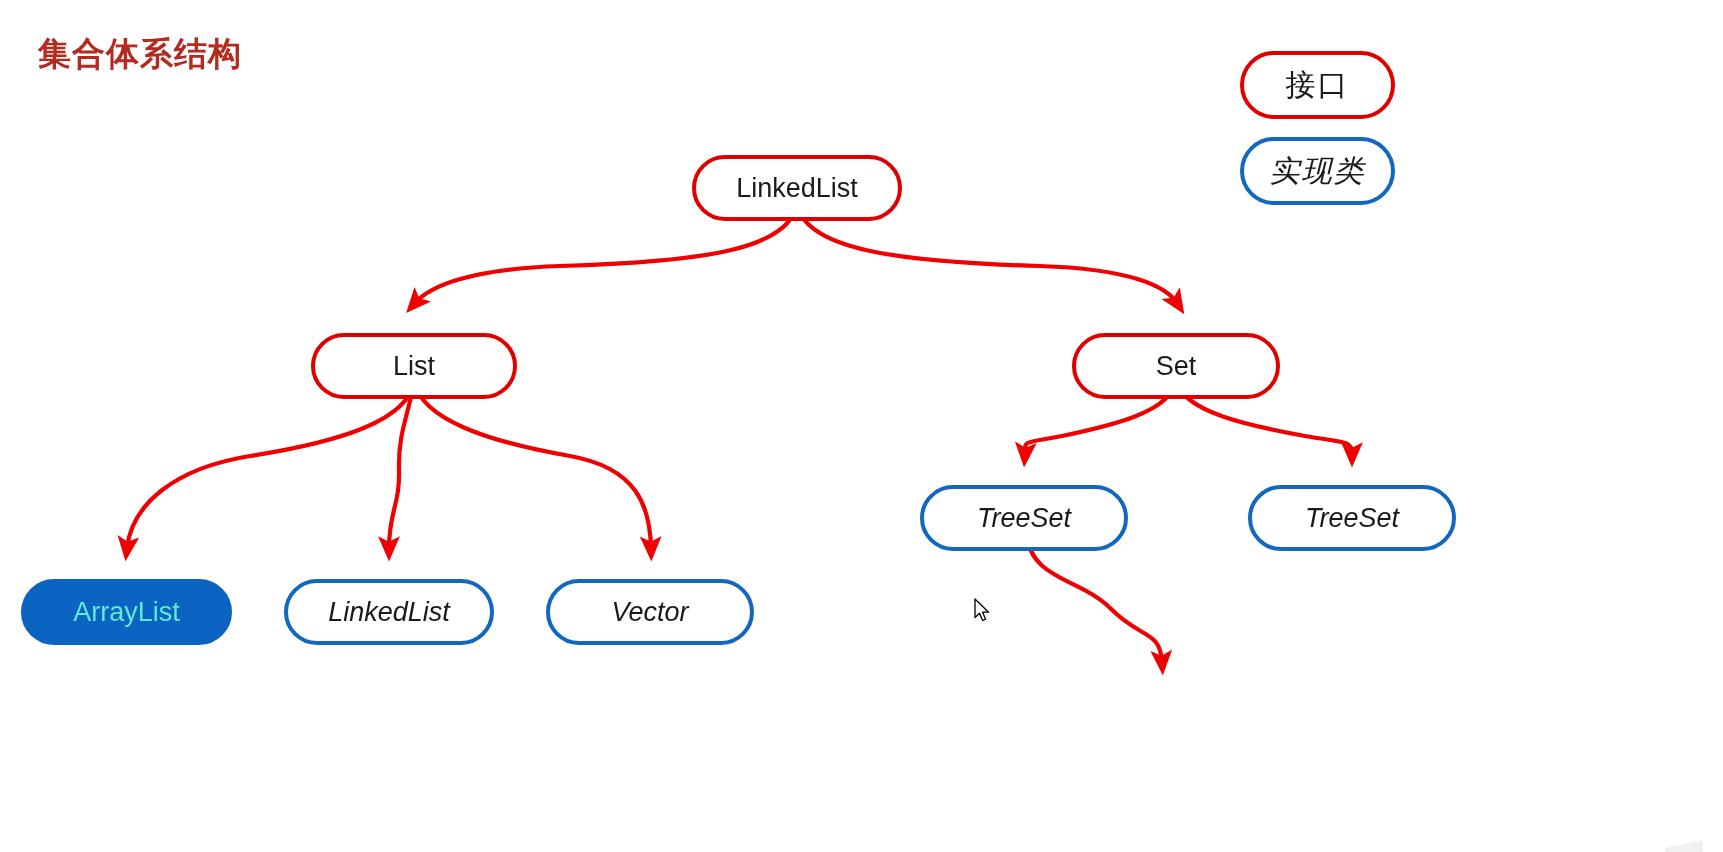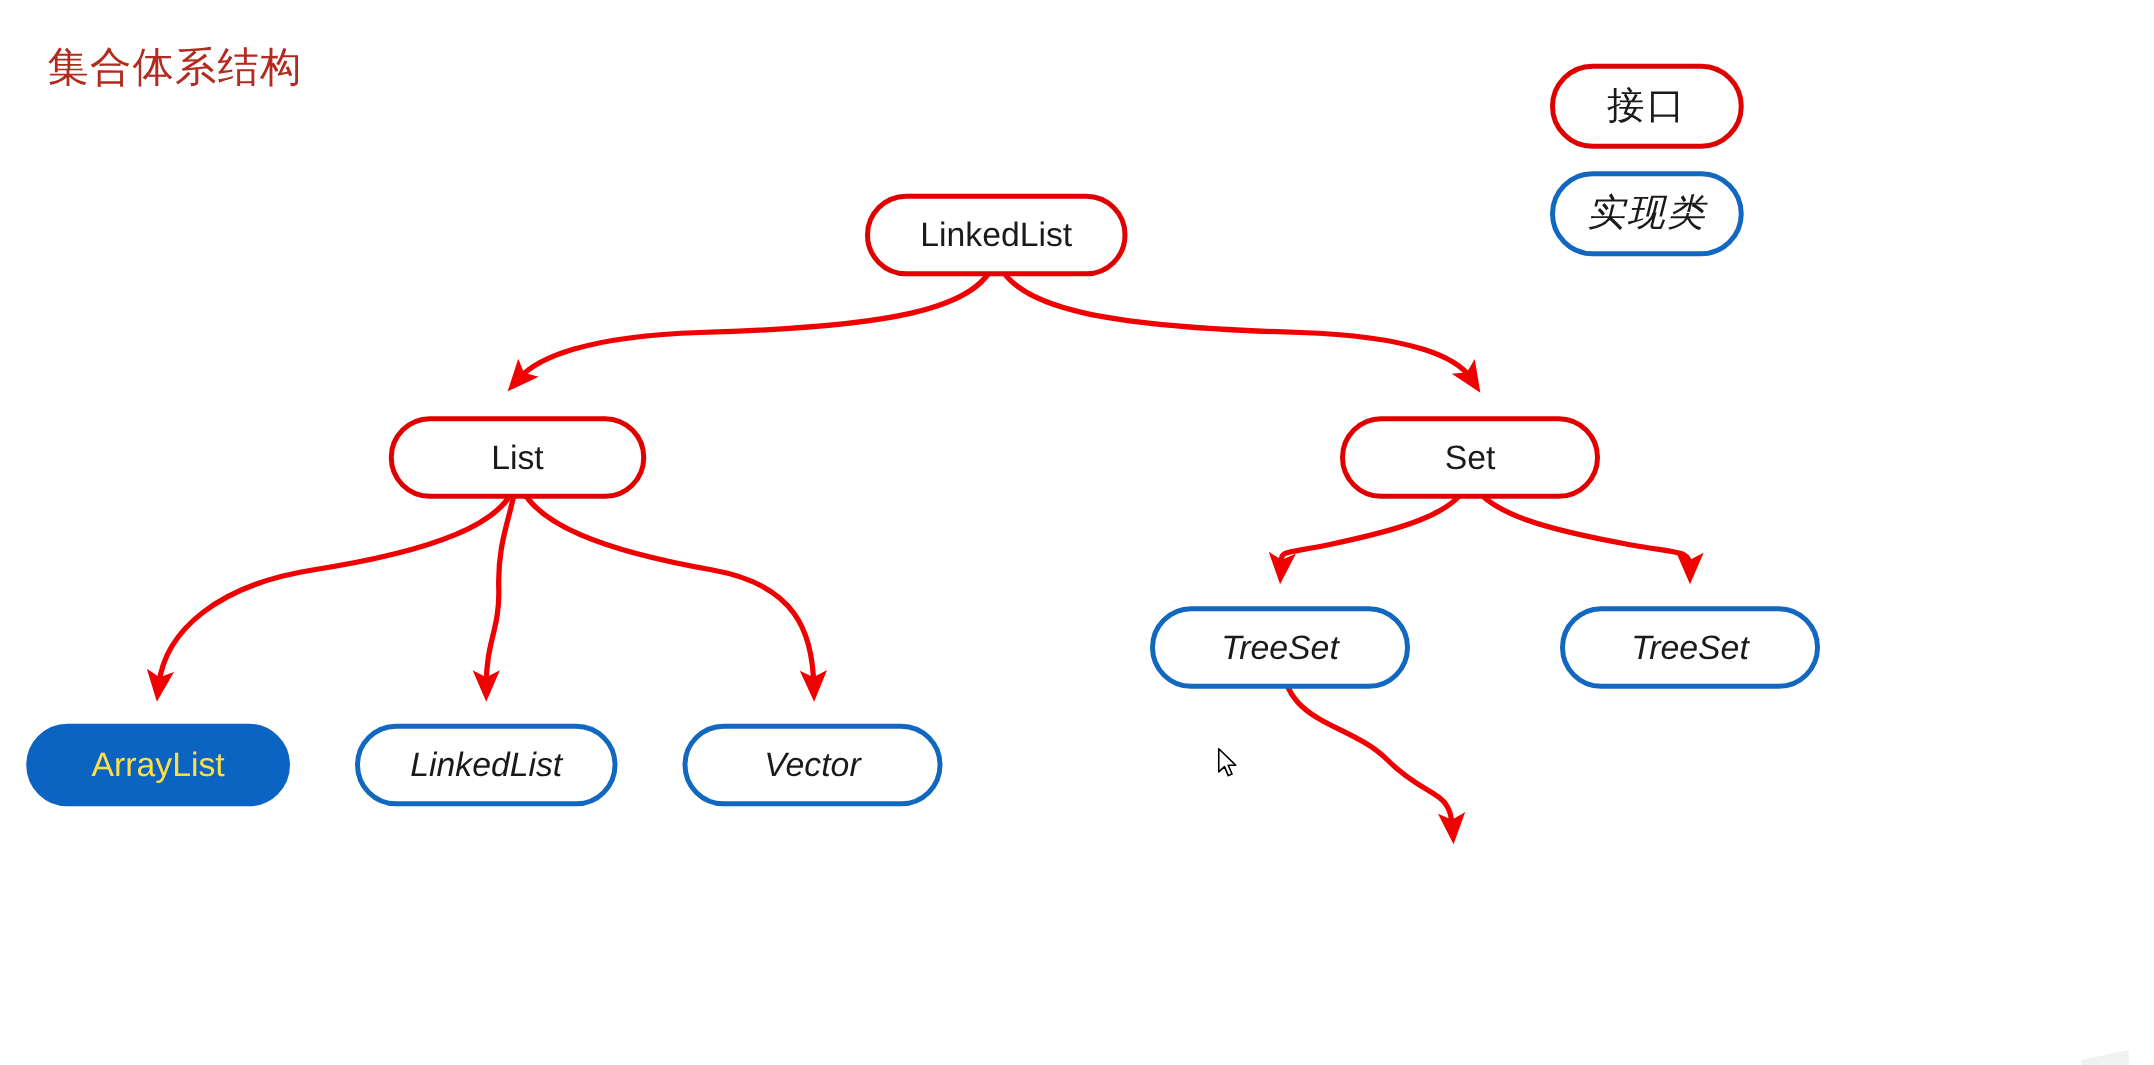--- a/index.html
+++ b/index.html
@@ -23,21 +23,21 @@
     top: 0;
     width: 1723px;
     height: 852px;
     pointer-events: none;
   }
   .title {
     position: absolute;
     left: 38px;
     top: 32px;
     font-size: 33px;
-    font-weight: normal;
+    font-weight: bold;
     color: #b32a1f;
     letter-spacing: 1px;
     white-space: nowrap;
   }
   .node {
     position: absolute;
     box-sizing: border-box;
     display: flex;
     align-items: center;
     justify-content: center;
@@ -56,21 +56,21 @@
     color: #1a1a1a;
   }
   .node-impl {
     border: 4px solid #1267c0;
     color: #1a1a1a;
     font-style: italic;
   }
   .node-active {
     border: 4px solid #0b63c2;
     background: #0b63c2;
-    color: #fde047;
+    color: #5eead4;
   }
   .latin .label {
     font-size: 27px;
     font-weight: 400;
   }
   .cjk .label {
     font-size: 30px;
     font-weight: 400;
     letter-spacing: 2px;
   }

